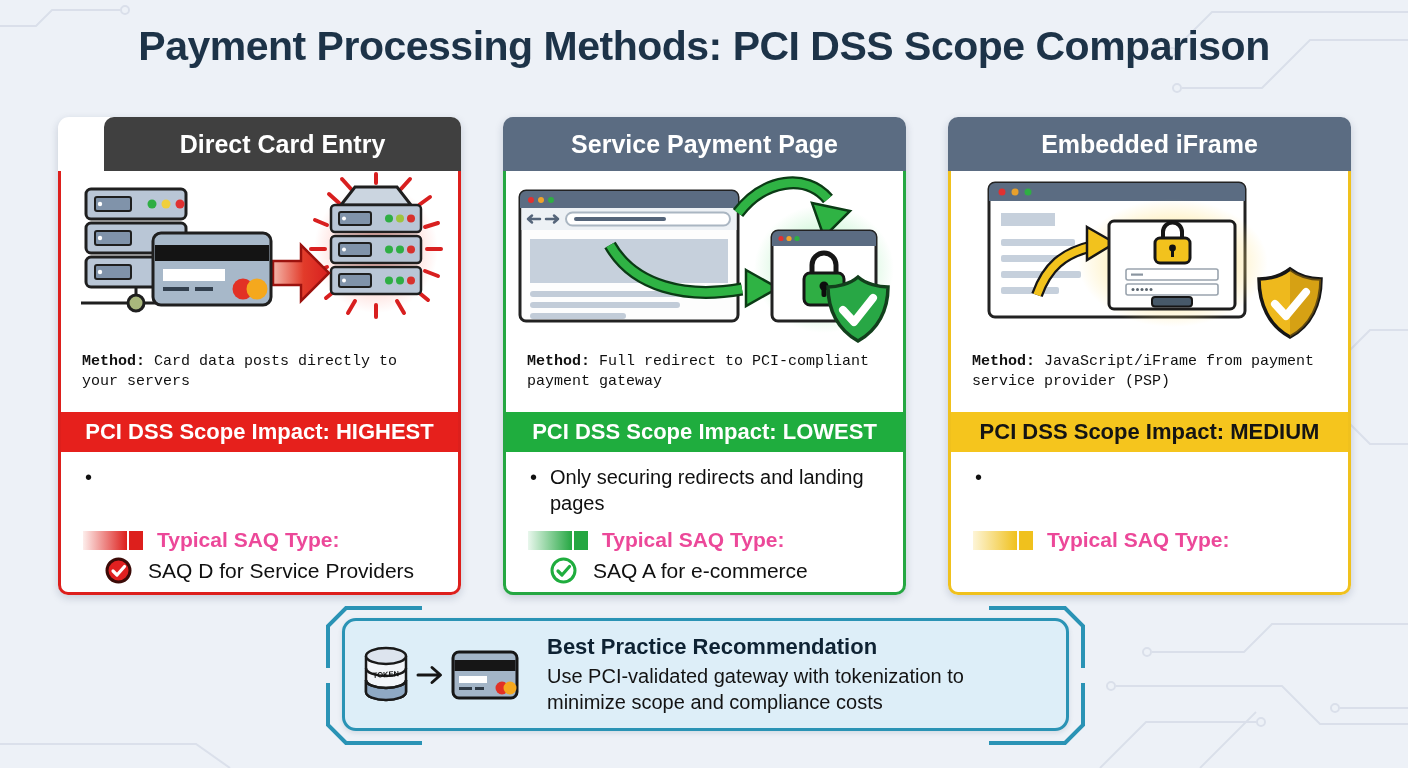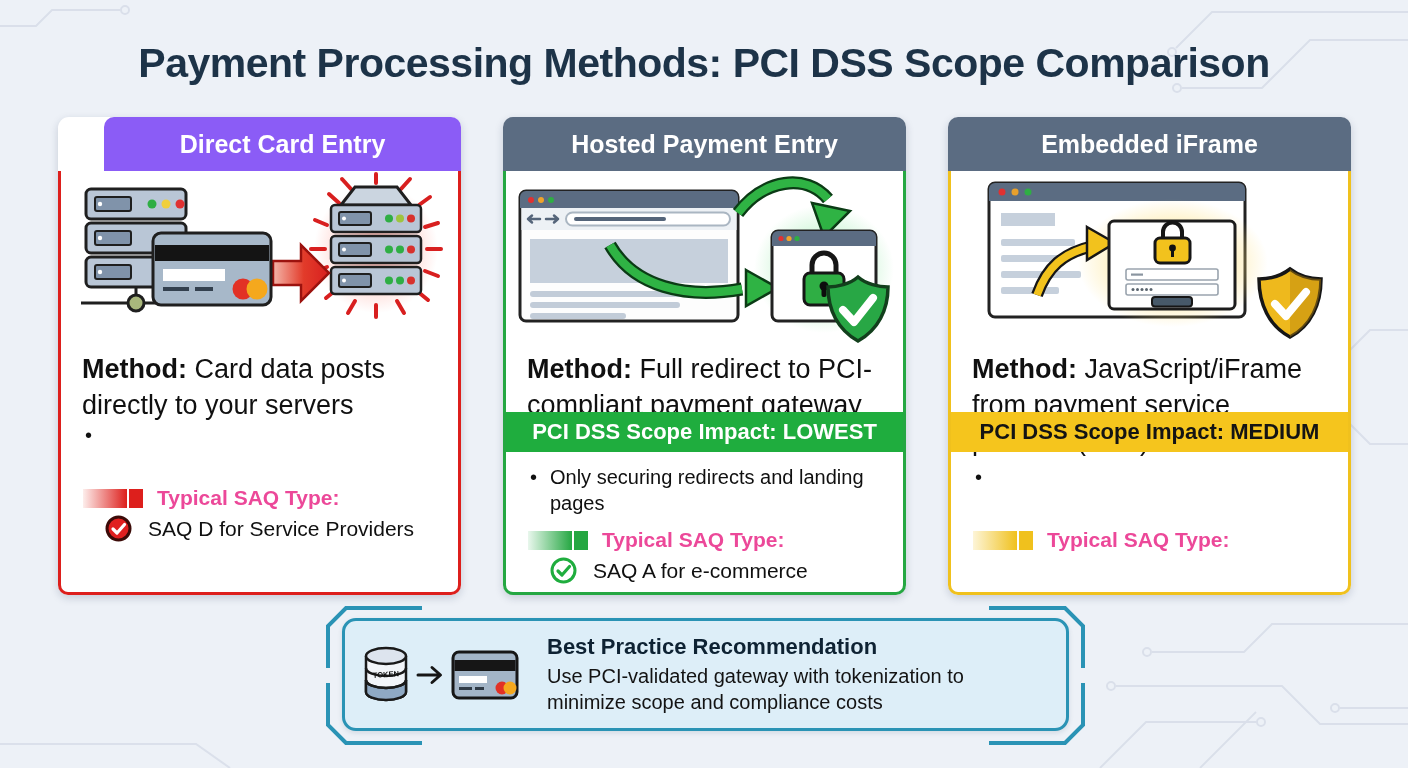--- a/index.html
+++ b/index.html
@@ -2,40 +2,40 @@
 <html><head>
 <meta charset="utf-8">
 <style>
   * { margin:0; padding:0; box-sizing:border-box; }
   html,body { width:1408px; height:768px; }
   body { font-family:"Liberation Sans", sans-serif; overflow:hidden; }
   .stage { position:relative; width:1408px; height:768px; overflow:hidden; }
   .circuit-bg { position:absolute; inset:0; z-index:0; }
 
   .page-title {
-    position:absolute; top:40px; left:0; width:100%;
+    position:absolute; top:23px; left:0; width:100%;
     text-align:center; font-size:41px; font-weight:700; letter-spacing:-0.5px;
     z-index:2;
   }
 
   .cards { position:absolute; left:58px; top:117px; display:flex; gap:42px; z-index:2; }
   .card { width:403px; height:478px; display:flex; flex-direction:column;
           border-radius:11px; box-shadow:0 3px 8px rgba(20,40,70,.18); background:#fff; }
   .card-header {
     height:54px; flex:0 0 54px; border-radius:10px 10px 0 0;
     display:flex; align-items:center; justify-content:center;
     color:#fff; font-size:25px; font-weight:700;
   }
   .card-body {
     flex:1; background:#fff; border:3px solid var(--accent);
     border-top:none; border-radius:0 0 10px 10px;
     display:flex; flex-direction:column; overflow:hidden;
   }
   .illustration { height:175px; flex:0 0 175px; display:flex; justify-content:center; align-items:flex-start; }
-  .method { padding:6px 21px 0 21px; font-size:27px; line-height:1.33; color:#101010; height:64px; flex:0 0 64px; }
+  .method { padding:6px 21px 0 21px; font-size:15px; line-height:1.33; color:#101010; height:64px; flex:0 0 64px;font-family:Liberation Mono, monospace; }
   .method b { font-weight:700; }
   .impact-banner {
     height:40px; flex:0 0 40px; background:var(--banner-bg); color:var(--banner-color);
     display:flex; align-items:center; justify-content:center;
     font-size:22px; font-weight:700; margin-top:2px;
   }
   .bullet { display:flex; padding:12px 18px 0 24px; font-size:20px; line-height:1.3; color:#101010; height:68px; flex:0 0 68px; }
   .bullet .marker { width:20px; flex:0 0 20px; }
   .saq { padding:8px 18px 0 22px; }
   .saq-head { display:flex; align-items:center; }
@@ -84,21 +84,21 @@
         <circle cx="125" cy="10" r="4"></circle>
       <path d="M0,744 H196 L230,768"></path>
     </g>
   </svg>
 
   <h1 class="page-title" style="color: rgb(29, 51, 72);">Payment Processing Methods: PCI DSS Scope Comparison</h1>
 
   <div class="cards">
 
     <section class="card" style="--accent: #dd1f1c; --banner-bg: #e6201c; --banner-color: #ffffff; --bar-from: #fdeeec;">
-      <header class="card-header" style="background: #8b5cf6; margin-left: 46px;">Direct Card Entry</header>
+      <header class="card-header" style="background: #404040; margin-left: 46px;">Direct Card Entry</header>
       <div class="card-body">
         <div class="illustration">
           <svg width="397" height="175" viewBox="0 0 397 175">
             <defs>
               <radialGradient id="redGlow" cx="50%" cy="50%" r="50%">
                 <stop offset="0%" stop-color="#ff6a5c" stop-opacity="0.55"></stop>
                 <stop offset="60%" stop-color="#ff8d80" stop-opacity="0.3"></stop>
                 <stop offset="100%" stop-color="#ff8d80" stop-opacity="0"></stop>
               </radialGradient>
               <linearGradient id="redArrowGrad" x1="0" y1="0" x2="1" y2="0">
@@ -176,20 +176,21 @@
               <rect x="42" y="54" width="18" height="4" fill="#33404e"></rect>
               <circle cx="90" cy="56" r="10.5" fill="#e23125"></circle>
               <circle cx="104" cy="56" r="10.5" fill="#f5a81d"></circle>
             </g>
           </svg>
         </div>
         <p class="method">
           <b>Method:</b>
           <span>Card data posts directly to your servers</span>
         </p>
+        <div class="impact-banner">PCI DSS Scope Impact: HIGHEST</div>
         <div class="bullet">
           <span class="marker">•</span>
         </div>
         <div class="saq">
           <div class="saq-head">
             <span class="saq-bar"></span>
             <span class="saq-bar-end"></span>
             <span class="saq-label">Typical SAQ Type:</span>
           </div>
           <div class="saq-value-row">
@@ -197,21 +198,21 @@
               <circle cx="13.5" cy="13.5" r="11.5" style="fill:var(--cb);stroke:var(--cr)" stroke-width="3"></circle>
               <path d="M8,14 L12,18 L19.5,9.5" fill="none" style="stroke:var(--cm)" stroke-width="3.2" stroke-linecap="round" stroke-linejoin="round"></path>
             </svg>
             <span class="saq-value">SAQ D for Service Providers</span>
           </div>
         </div>
       </div>
     </section>
 
     <section class="card" style="--accent: #25a742; --banner-bg: #1fad3e; --banner-color: #ffffff; --bar-from: #e9f7ed;">
-      <header class="card-header" style="background: rgb(91, 108, 130);">Hosted Payment Entry</header>
+      <header class="card-header" style="background: rgb(91, 108, 130);">Service Payment Page</header>
       <div class="card-body">
         <div class="illustration">
           <svg width="397" height="175" viewBox="0 0 397 175">
             <defs>
               <radialGradient id="greenGlow" cx="50%" cy="50%" r="50%">
                 <stop offset="0%" stop-color="#5fdd7a" stop-opacity="0.55"></stop>
                 <stop offset="60%" stop-color="#7fe696" stop-opacity="0.3"></stop>
                 <stop offset="100%" stop-color="#7fe696" stop-opacity="0"></stop>
               </radialGradient>
             </defs>

